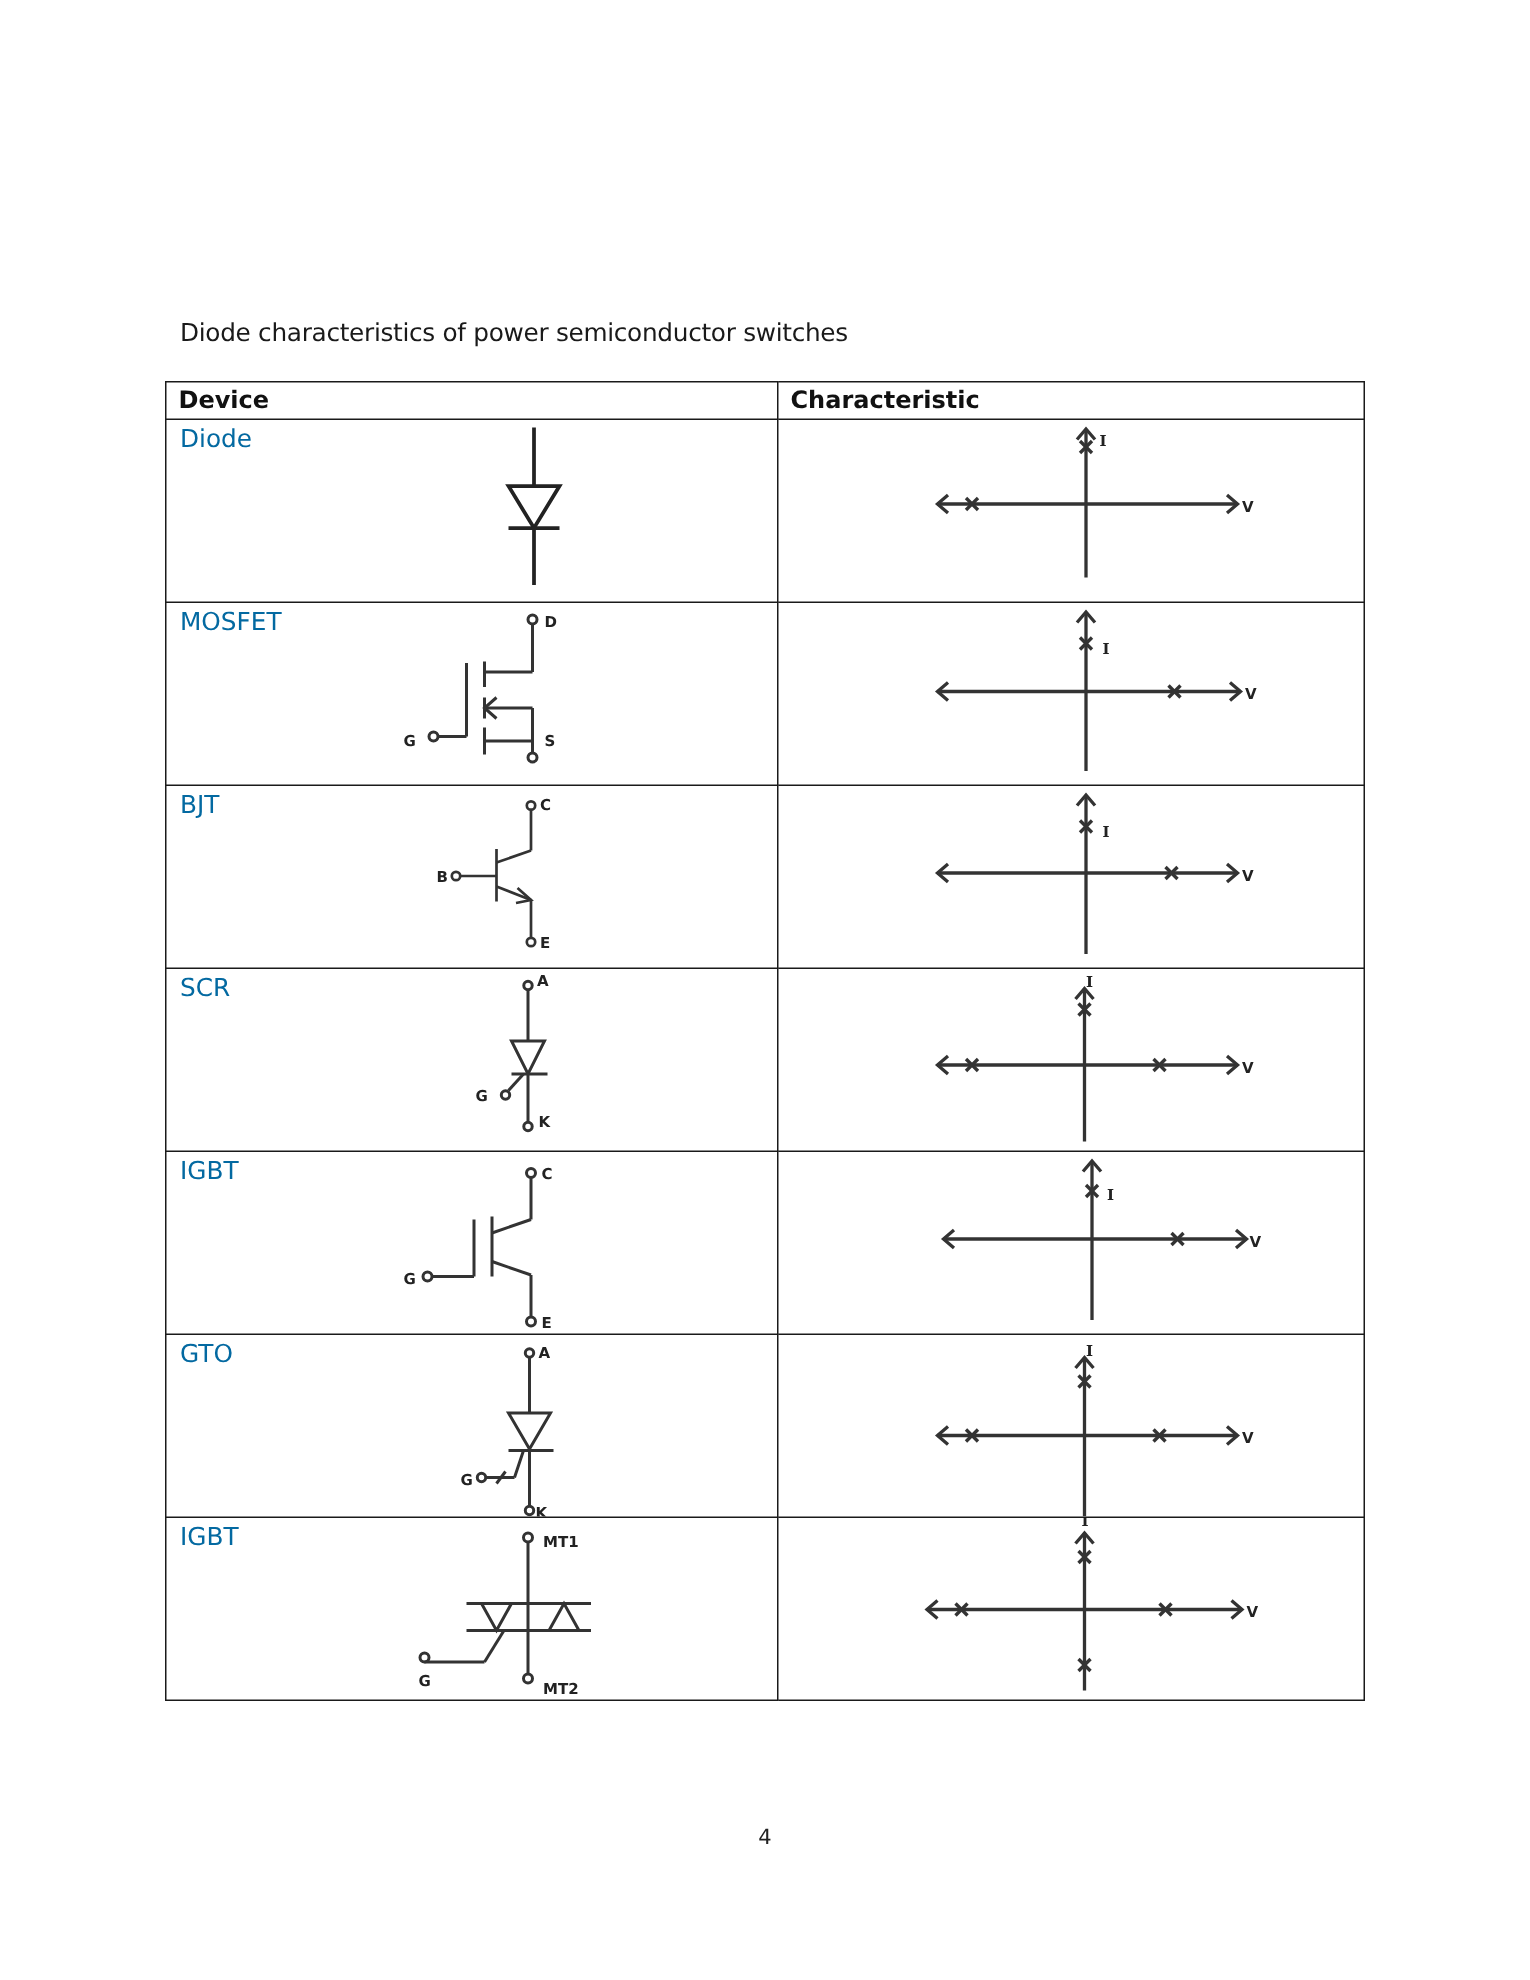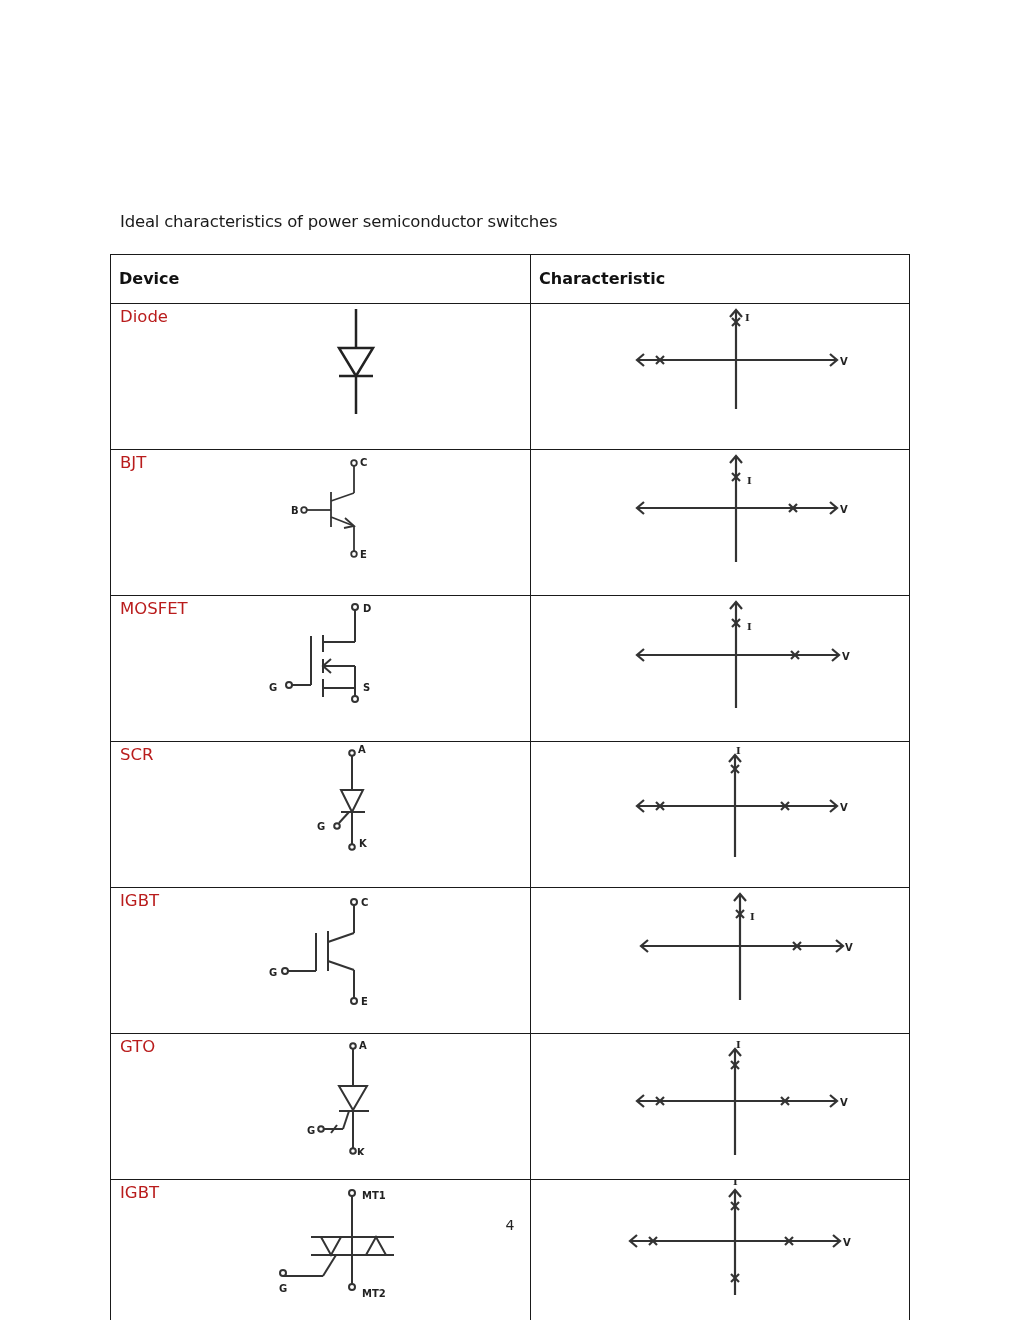--- a/index.html
+++ b/index.html
@@ -1,33 +1,33 @@
 <!DOCTYPE html>
 <html><head>
 <meta charset="utf-8">
 <style>
   html, body { margin:0; padding:0; background:#ffffff; }
   body { width:1020px; height:1320px; position:relative; overflow:hidden; font-family:"DejaVu Sans", "Liberation Sans", sans-serif; color:#111; }
   .title { position:absolute; left:120px; top:212px; font-size:16.5px; color:#1a1a1a; letter-spacing:-0.2px; }
   table.devices { position:absolute; left:110px; top:254px; width:800px; border-collapse:collapse; table-layout:fixed; }
-  table.devices td, table.devices th { border:1.6px solid #1a1a1a; padding:12px; vertical-align:top; position:relative; }
+  table.devices td, table.devices th { border:1.6px solid #1a1a1a; padding:0; vertical-align:top; position:relative; }
   th { height:24px; text-align:left; font-weight:bold; font-size:16px; padding-left:8px !important; line-height:24px; }
   th.c1 { width:399px; }
   td { height:121px; }
-  .devname { position:absolute; left:9px; top:3px; font-size:16.5px; color:#b91c1c; }
+  .devname { position:absolute; left:9px; top:3px; font-size:16.5px; color:#0369a1; }
   .sym { position:absolute; left:0; top:0; width:399px; height:121px; }
   .chart { position:absolute; left:0; top:0; width:399px; height:121px; }
   .lbl { font-family:"DejaVu Sans", sans-serif; font-weight:bold; font-size:10px; fill:#222; }
   .lblser { font-family:"DejaVu Serif", serif; font-weight:bold; font-size:10px; fill:#222; }
   .pagenum { position:absolute; left:0; width:1020px; text-align:center; top:1217px; font-size:14px; color:#222; }
 </style>
 </head>
 <body>
 
-<div class="title">Ideal characteristics of power semiconductor switches</div>
+<div class="title">Diode characteristics of power semiconductor switches</div>
 
 <table class="devices">
   <tbody>
       <tr>
     <th class="c1">Device</th>
     <th>Characteristic</th>
   </tr>
 
   <tr>
     <td>
@@ -48,60 +48,20 @@
               <polyline points="299,50 306,56 299,62"></polyline>
           <line x1="205" y1="105" x2="205" y2="6"></line>
           <polyline points="199,13 205,6 211,13"></polyline>
           <line x1="125" y1="52" x2="133" y2="60"></line>
               <line x1="133" y1="52" x2="125" y2="60"></line>
           <line x1="201" y1="14" x2="209" y2="22"></line>
               <line x1="209" y1="14" x2="201" y2="22"></line>
         </g>
         <text class="lblser" x="214" y="17">I</text>
         <text class="lbl" x="309" y="61">V</text>
-      </svg>
-    </td>
-  </tr>
-
-  <tr>
-    <td>
-      <span class="devname">BJT</span>
-      <svg class="sym" viewBox="0 0 399 121">
-        <g stroke="#333" stroke-width="1.8" fill="none">
-          <circle cx="243" cy="13" r="2.8"></circle>
-          <line x1="243" y1="16" x2="243" y2="43"></line>
-          <line x1="243" y1="43" x2="220" y2="51"></line>
-          <line x1="220" y1="42" x2="220" y2="77"></line>
-          <circle cx="193" cy="60" r="2.8"></circle>
-          <line x1="196" y1="60" x2="220" y2="60"></line>
-          <line x1="220" y1="67" x2="243" y2="76"></line>
-          <polyline points="234,68 243,76 233,78"></polyline>
-          <line x1="243" y1="76" x2="243" y2="101"></line>
-          <circle cx="243" cy="104" r="2.8"></circle>
-        </g>
-        <text class="lbl" x="249" y="16" font-size="9">C</text>
-        <text class="lbl" x="180" y="64" font-size="9">B</text>
-        <text class="lbl" x="249" y="108" font-size="9">E</text>
-      </svg>
-    </td>
-    <td>
-      <svg class="chart" viewBox="0 0 399 121">
-        <g stroke="#333" stroke-width="2.2" fill="none">
-          <line x1="106" y1="58" x2="306" y2="58"></line>
-          <polyline points="113,52 106,58 113,64"></polyline>
-              <polyline points="299,52 306,58 299,64"></polyline>
-          <line x1="205" y1="112" x2="205" y2="6"></line>
-          <polyline points="199,13 205,6 211,13"></polyline>
-          <line x1="201" y1="23" x2="209" y2="31"></line>
-              <line x1="209" y1="23" x2="201" y2="31"></line>
-          <line x1="258" y1="54" x2="266" y2="62"></line>
-              <line x1="266" y1="54" x2="258" y2="62"></line>
-        </g>
-        <text class="lblser" x="216" y="34">I</text>
-        <text class="lbl" x="309" y="63">V</text>
       </svg>
     </td>
   </tr>
 
   <tr>
     <td>
       <span class="devname">MOSFET</span>
       <svg class="sym" viewBox="0 0 399 121">
         <g stroke="#333" stroke-width="2" fill="none">
           <circle cx="244" cy="11" r="3"></circle>
@@ -139,20 +99,60 @@
               <line x1="268" y1="55" x2="260" y2="63"></line>
         </g>
         <text class="lblser" x="216" y="34">I</text>
         <text class="lbl" x="311" y="64">V</text>
       </svg>
     </td>
   </tr>
 
   <tr>
     <td>
+      <span class="devname">BJT</span>
+      <svg class="sym" viewBox="0 0 399 121">
+        <g stroke="#333" stroke-width="1.8" fill="none">
+          <circle cx="243" cy="13" r="2.8"></circle>
+          <line x1="243" y1="16" x2="243" y2="43"></line>
+          <line x1="243" y1="43" x2="220" y2="51"></line>
+          <line x1="220" y1="42" x2="220" y2="77"></line>
+          <circle cx="193" cy="60" r="2.8"></circle>
+          <line x1="196" y1="60" x2="220" y2="60"></line>
+          <line x1="220" y1="67" x2="243" y2="76"></line>
+          <polyline points="234,68 243,76 233,78"></polyline>
+          <line x1="243" y1="76" x2="243" y2="101"></line>
+          <circle cx="243" cy="104" r="2.8"></circle>
+        </g>
+        <text class="lbl" x="249" y="16" font-size="9">C</text>
+        <text class="lbl" x="180" y="64" font-size="9">B</text>
+        <text class="lbl" x="249" y="108" font-size="9">E</text>
+      </svg>
+    </td>
+    <td>
+      <svg class="chart" viewBox="0 0 399 121">
+        <g stroke="#333" stroke-width="2.2" fill="none">
+          <line x1="106" y1="58" x2="306" y2="58"></line>
+          <polyline points="113,52 106,58 113,64"></polyline>
+              <polyline points="299,52 306,58 299,64"></polyline>
+          <line x1="205" y1="112" x2="205" y2="6"></line>
+          <polyline points="199,13 205,6 211,13"></polyline>
+          <line x1="201" y1="23" x2="209" y2="31"></line>
+              <line x1="209" y1="23" x2="201" y2="31"></line>
+          <line x1="258" y1="54" x2="266" y2="62"></line>
+              <line x1="266" y1="54" x2="258" y2="62"></line>
+        </g>
+        <text class="lblser" x="216" y="34">I</text>
+        <text class="lbl" x="309" y="63">V</text>
+      </svg>
+    </td>
+  </tr>
+
+  <tr>
+    <td>
       <span class="devname">SCR</span>
       <svg class="sym" viewBox="0 0 399 121">
         <g stroke="#333" stroke-width="2" fill="none">
           <circle cx="241" cy="11" r="2.8"></circle>
           <line x1="241" y1="14" x2="241" y2="102"></line>
           <polygon points="230,48 252,48 241,70" fill="#fff"></polygon>
           <line x1="230" y1="70" x2="254" y2="70"></line>
           <line x1="238" y1="70" x2="228" y2="81"></line>
           <circle cx="226" cy="84" r="2.8"></circle>
           <circle cx="241" cy="105" r="2.8"></circle>

